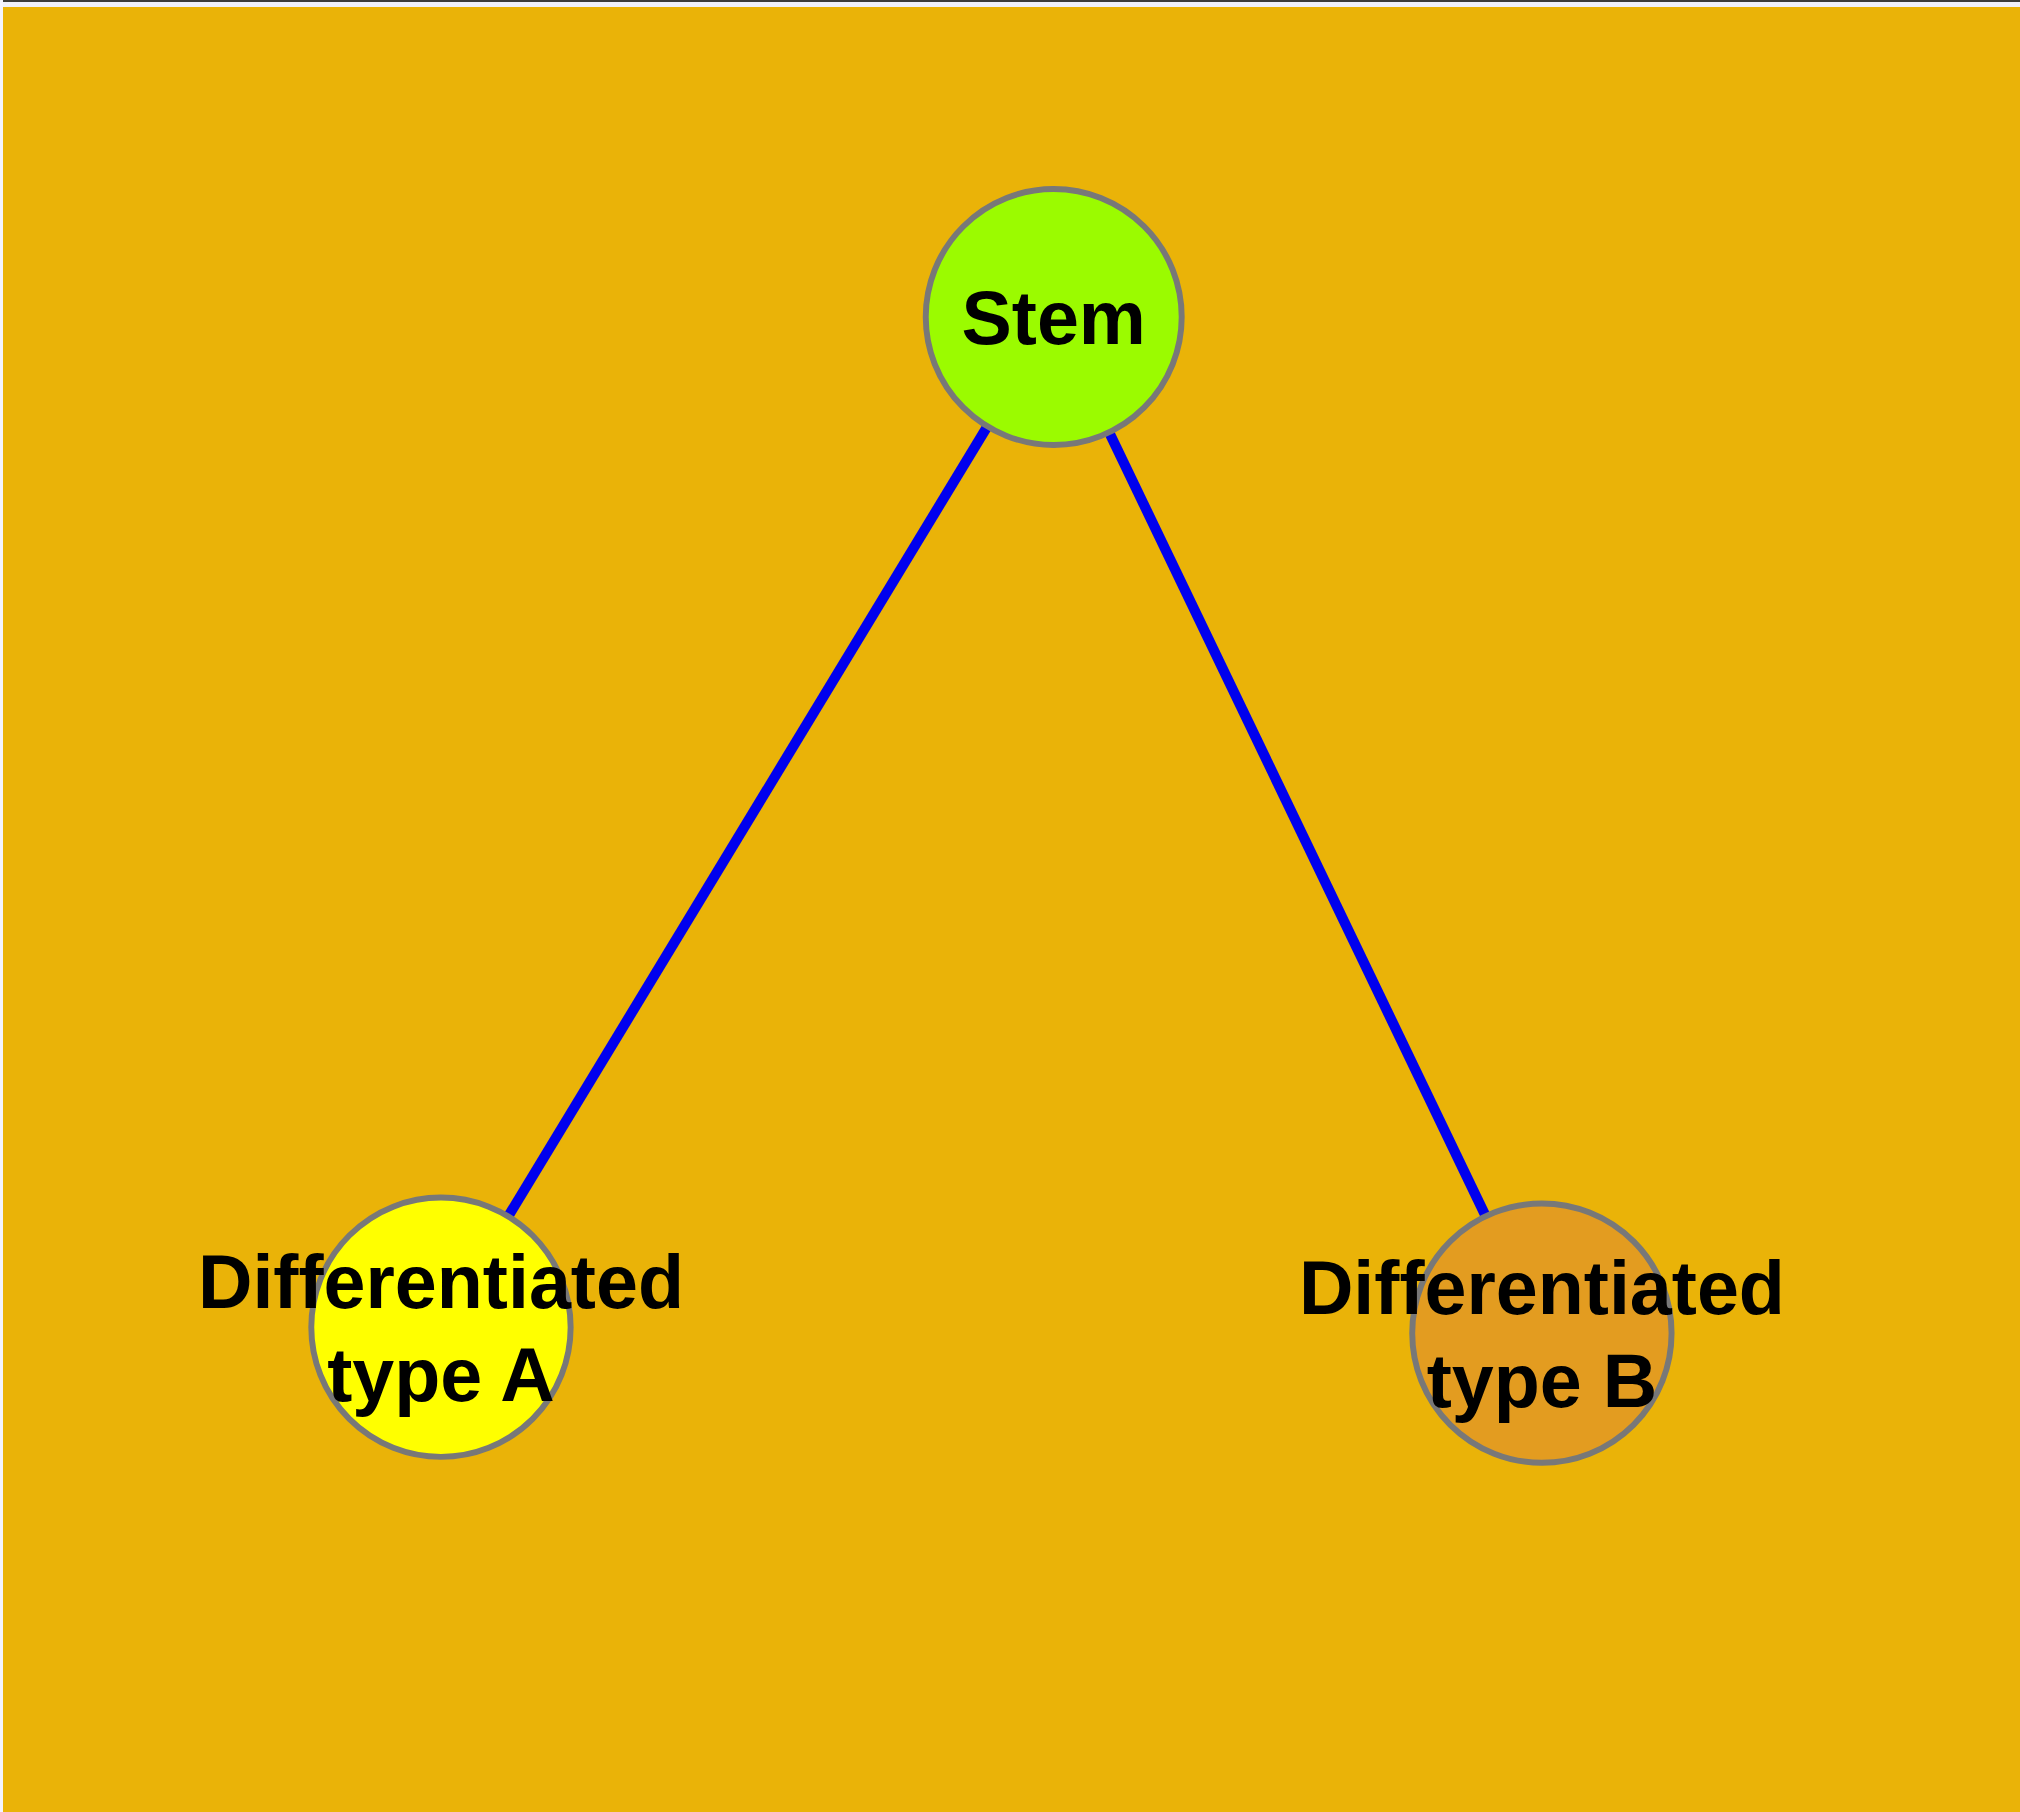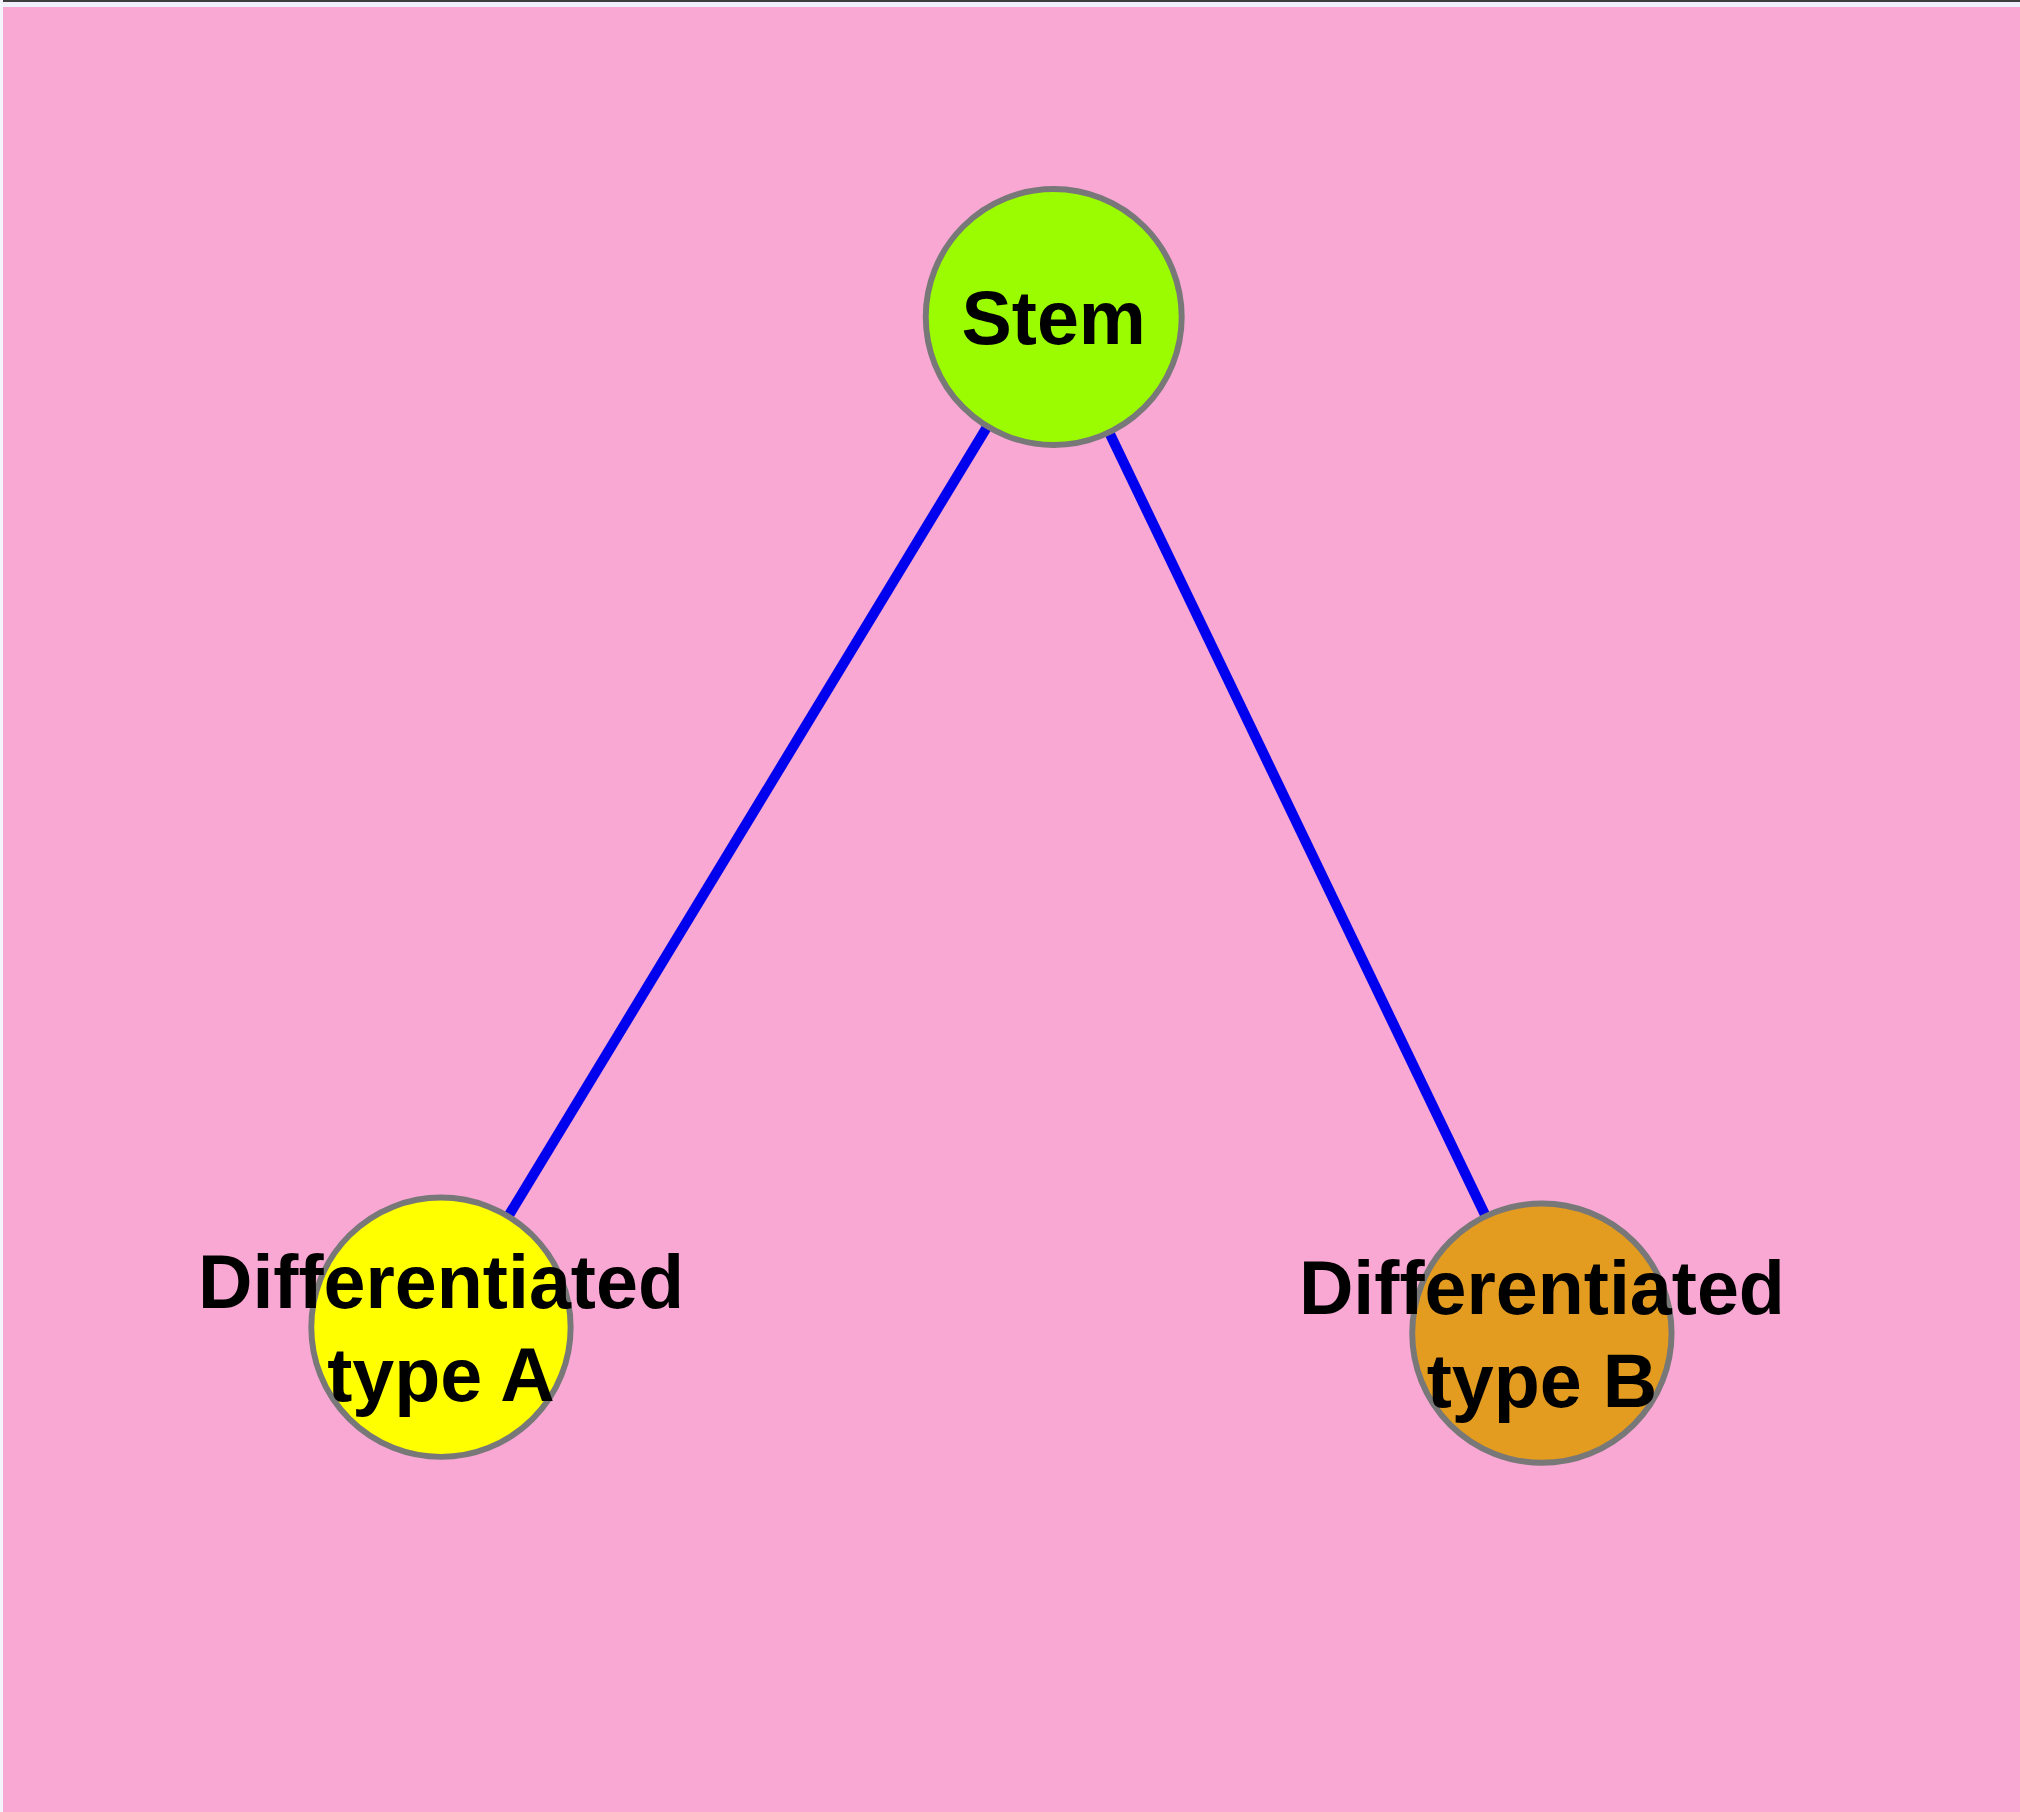--- a/index.html
+++ b/index.html
@@ -39,21 +39,21 @@
   }
   svg.diagram text {
     font-family: "Liberation Sans", sans-serif;
     font-weight: bold;
     text-anchor: middle;
   }
 </style>
 </head>
 <body>
 
-<div class="canvas-wrap" style="width: 2021px; height: 1812px; background: #f9a8d4;">
+<div class="canvas-wrap" style="width: 2021px; height: 1812px; background: #eab308;">
   <svg class="diagram" xmlns="http://www.w3.org/2000/svg" preserveAspectRatio="xMidYMid meet" viewBox="0 0 2384 2138">
     <g>
         <line x1="1243" y1="374" x2="520" y2="1566" stroke="#0000EE" stroke-width="12"></line>
         <line x1="1243" y1="374" x2="1819" y2="1573" stroke="#0000EE" stroke-width="12"></line>
       </g>
     <g>
         <g>
           <circle cx="1243" cy="374" r="151" fill="#9BFB00" stroke="#787878" stroke-width="7"></circle>
           <text x="1243" fill="#000000" font-size="89"><tspan x="1243" y="406">Stem</tspan></text>
         </g>

